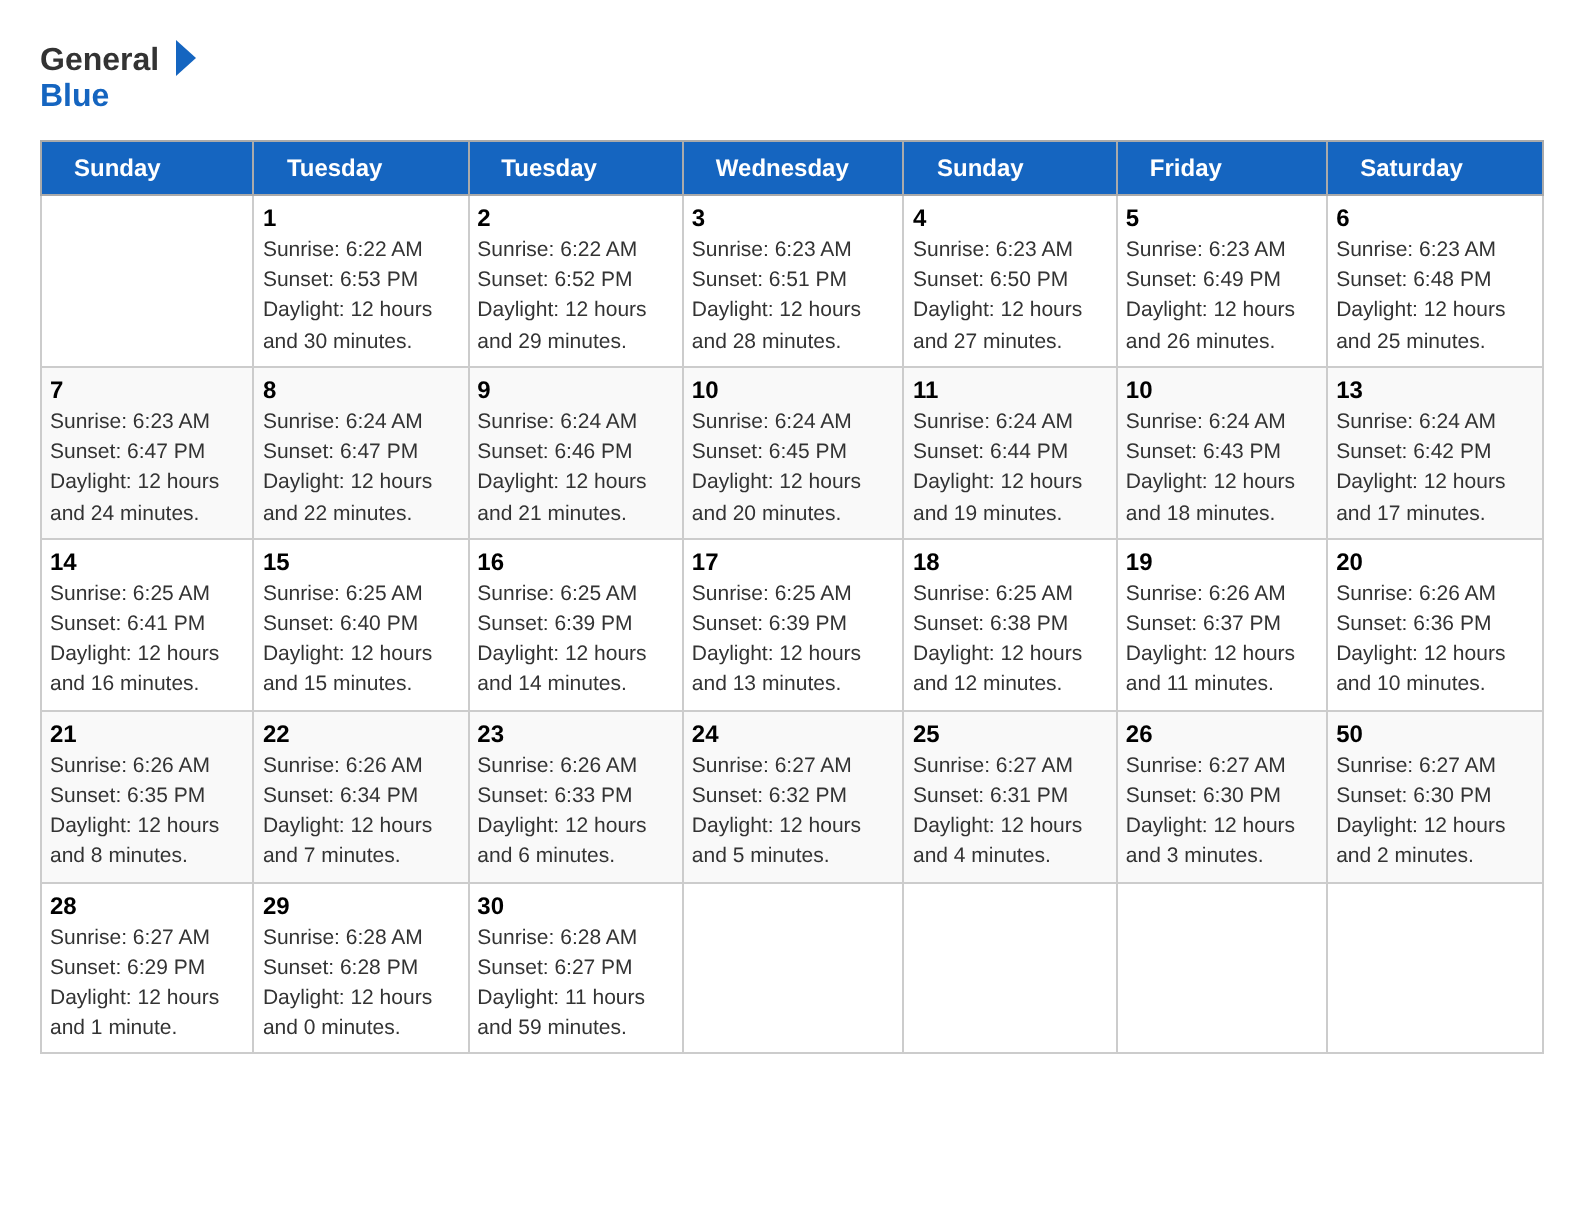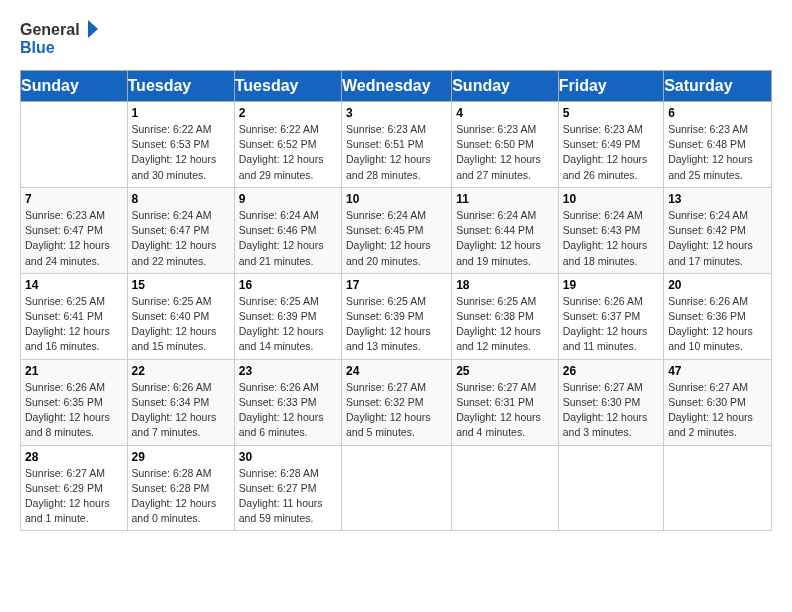--- a/index.html
+++ b/index.html
@@ -42,24 +42,24 @@
     table {
       width: 100%;
       border-collapse: collapse;
       font-size: 10.5px;
     }
     thead tr {
       background-color: #1565c0;
       color: #fff;
     }
     thead th {
-      padding: 6px 0;
+      padding: 6px 16px;
       text-align: left;
       font-weight: bold;
-      font-size: 16px;
+      font-size: 12px;
       border: 1px solid #aaa;
     }
     tbody tr {
       background: #fff;
     }
     tbody tr:nth-child(even) {
       background: #f9f9f9;
     }
     tbody td {
       vertical-align: top;
@@ -294,21 +294,21 @@
 and 4 minutes.</div>
           </td>
           <td>
             <div class="day-num">26</div>
             <div class="day-info" style="white-space: pre-line;">Sunrise: 6:27 AM
 Sunset: 6:30 PM
 Daylight: 12 hours
 and 3 minutes.</div>
           </td>
           <td>
-            <div class="day-num">47</div>
+            <div class="day-num">50</div>
             <div class="day-info" style="white-space: pre-line;">Sunrise: 6:27 AM
 Sunset: 6:30 PM
 Daylight: 12 hours
 and 2 minutes.</div>
           </td>
         </tr>
         <tr>
           <td>
             <div class="day-num">28</div>
             <div class="day-info" style="white-space: pre-line;">Sunrise: 6:27 AM

